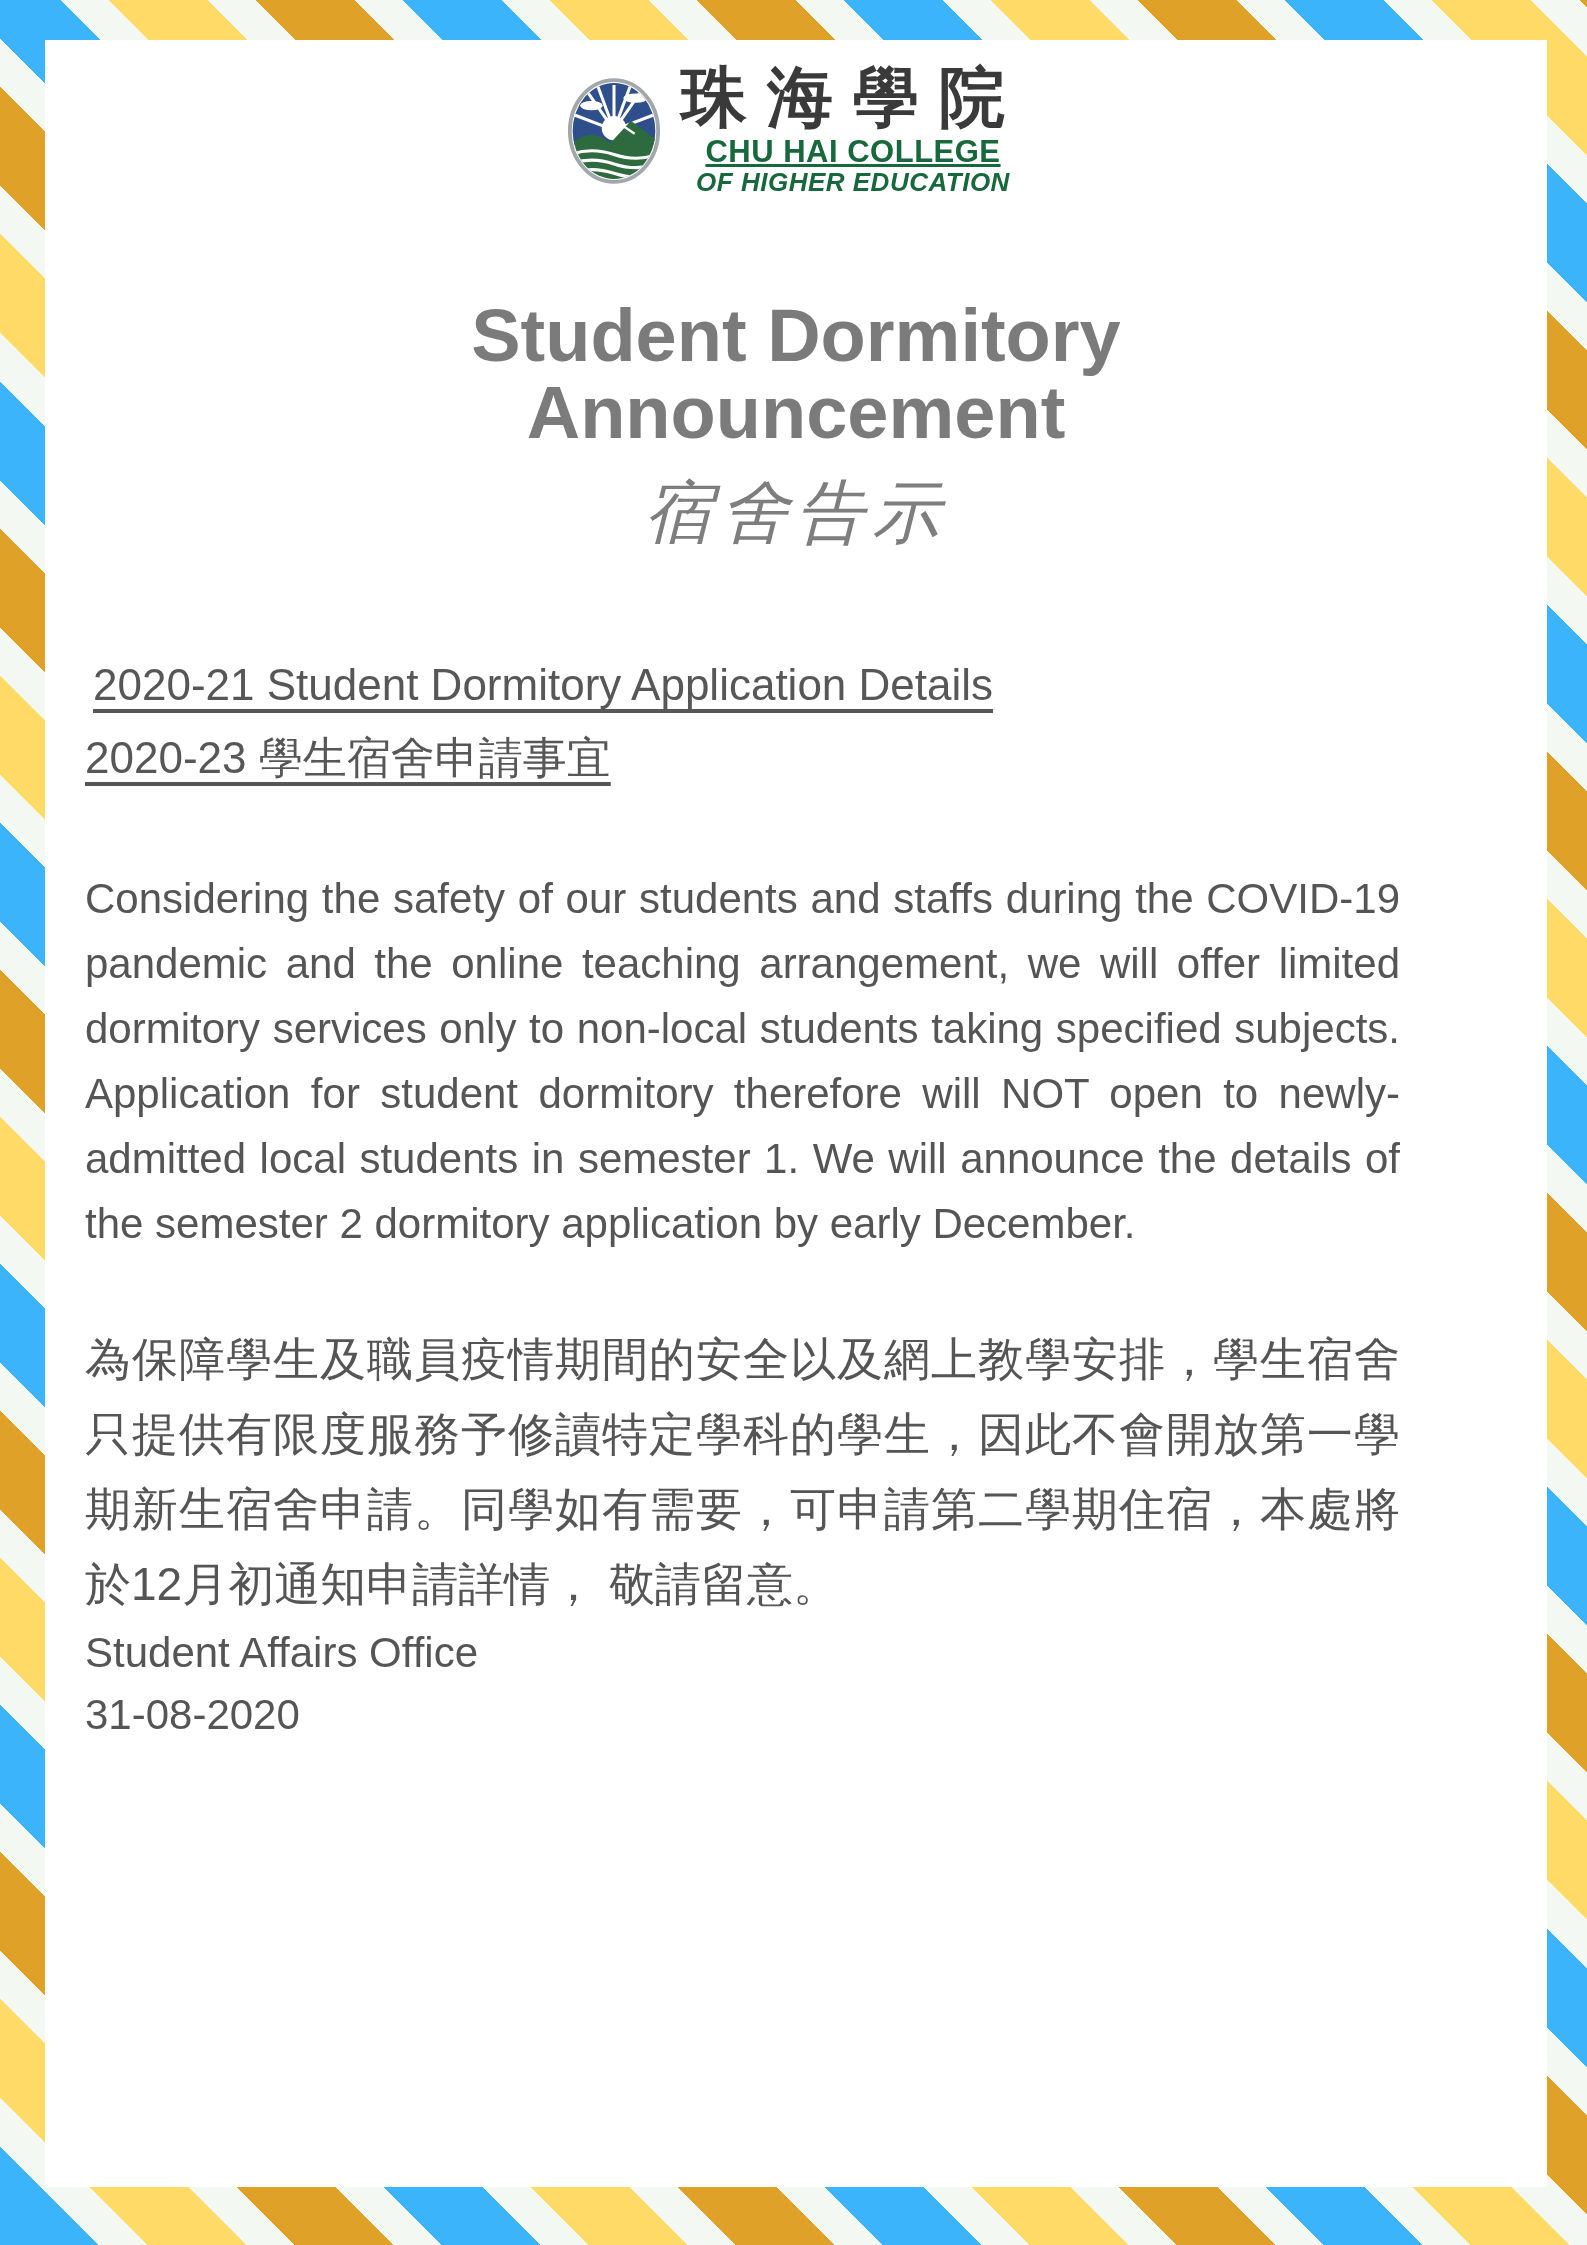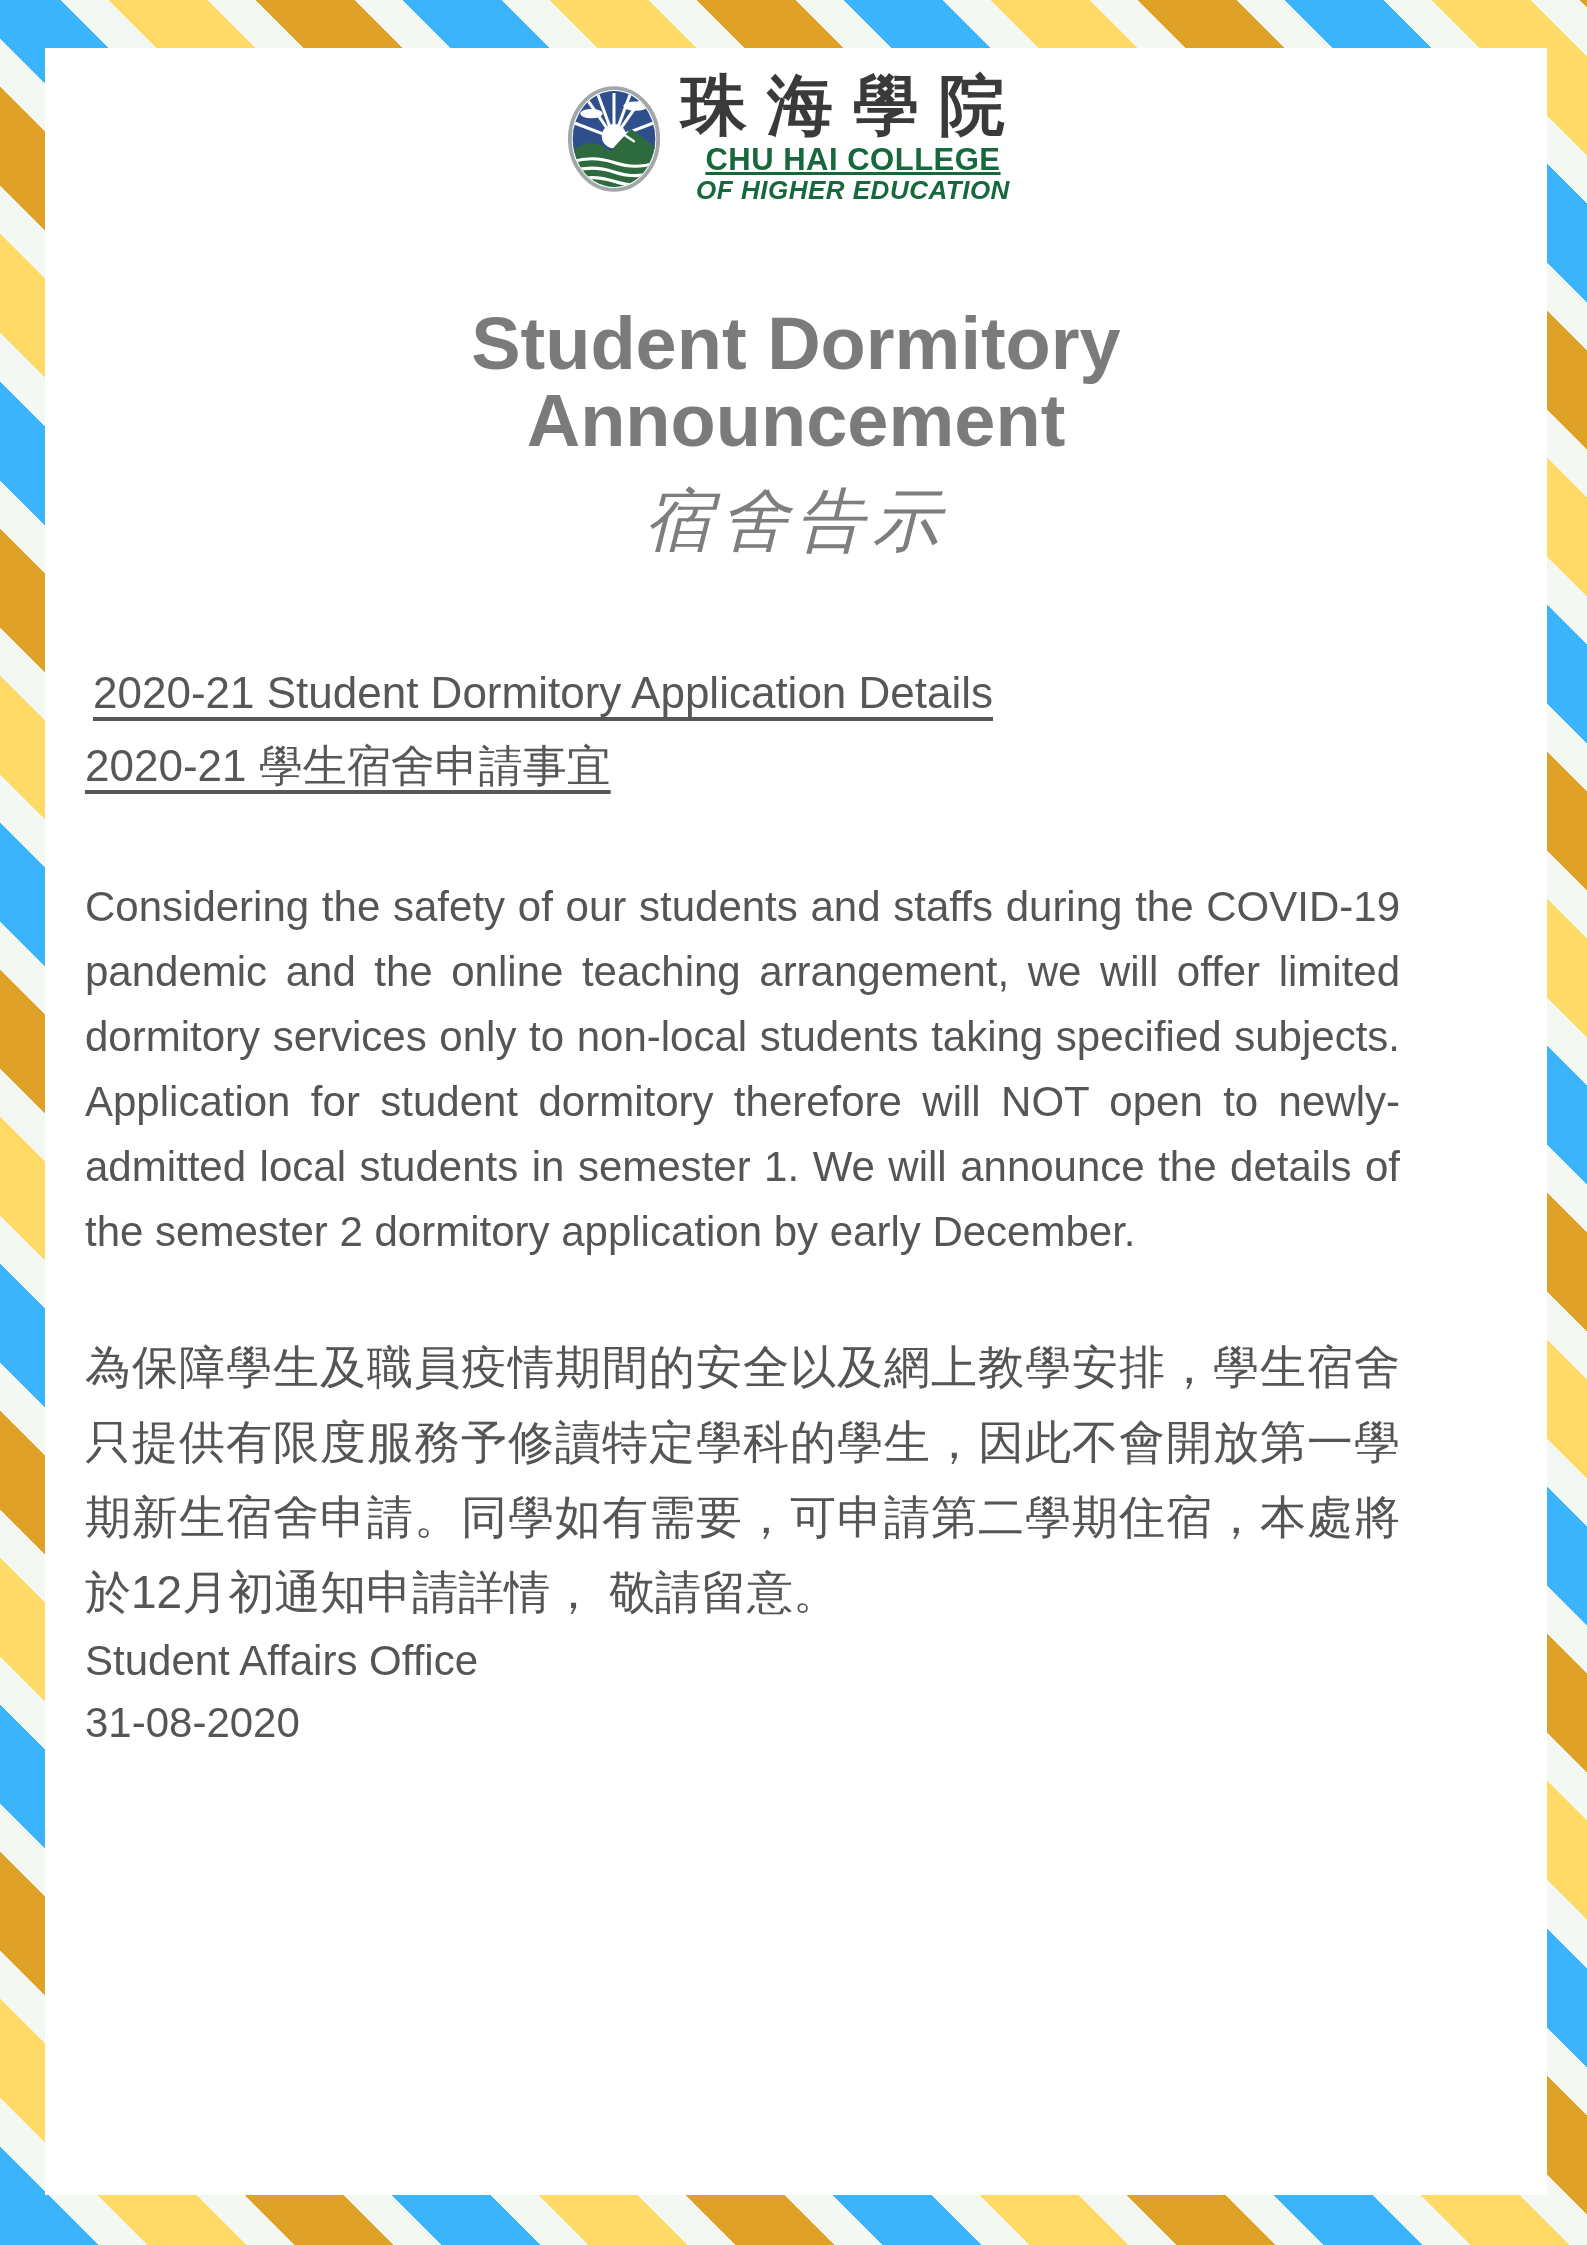--- a/index.html
+++ b/index.html
@@ -12,21 +12,21 @@
     background: repeating-linear-gradient(45deg,
       #3bb4fc 0 70px,
       #f3f8f2 70px 104px,
       #ffda66 104px 174px,
       #f3f8f2 174px 208px,
       #dfa128 208px 278px,
       #f3f8f2 278px 312px);
   }
   .page {
     position: absolute;
-    left: 45px; top: 48px;
+    left: 45px; top: 40px;
     width: 1502px; height: 2147px;
     background: #ffffff;
   }
   
   .header { text-align: center; padding-top: 12px; }
   .logo-row {
     display: flex; justify-content: center; align-items: center;
     gap: 20px; height: 158px;
   }
   .logo-mark { width: 94px; height: 112px; flex: 0 0 auto; }
@@ -142,21 +142,21 @@
       <div>Announcement</div>
     </div>
 
     <div class="subtitle">宿舍告示</div>
   </div>
 
   <div class="text-col">
 
     <div class="heading en">2020-21 Student Dormitory Application Details</div>
 
-    <div class="heading zh">2020-21 學生宿舍申請事宜</div>
+    <div class="heading zh">2020-23 學生宿舍申請事宜</div>
 
     <div class="para-en">Considering the safety of our students and staffs during the COVID-19 pandemic and the online teaching arrangement, we will offer limited dormitory services only to non-local students taking specified subjects. Application for student dormitory therefore will NOT open to newly-admitted local students in semester 1. We will announce the details of the semester 2 dormitory application by early December.</div>
 
     <div class="para-zh">為保障學生及職員疫情期間的安全以及網上教學安排，學生宿舍只提供有限度服務予修讀特定學科的學生，因此不會開放第一學期新生宿舍申請。同學如有需要，可申請第二學期住宿，本處將於12月初通知申請詳情， 敬請留意。</div>
 
     <div class="footer">
       <div>Student Affairs Office</div>
       <div>31-08-2020</div>
     </div>
 

